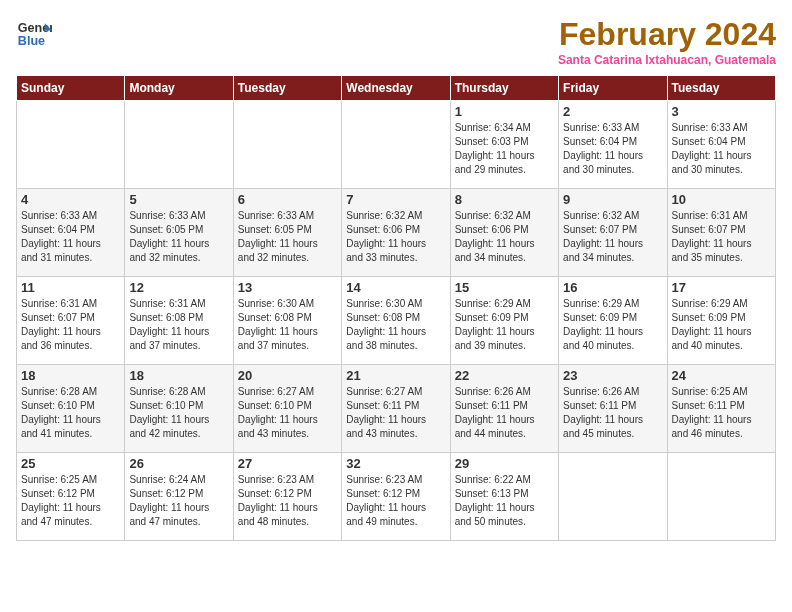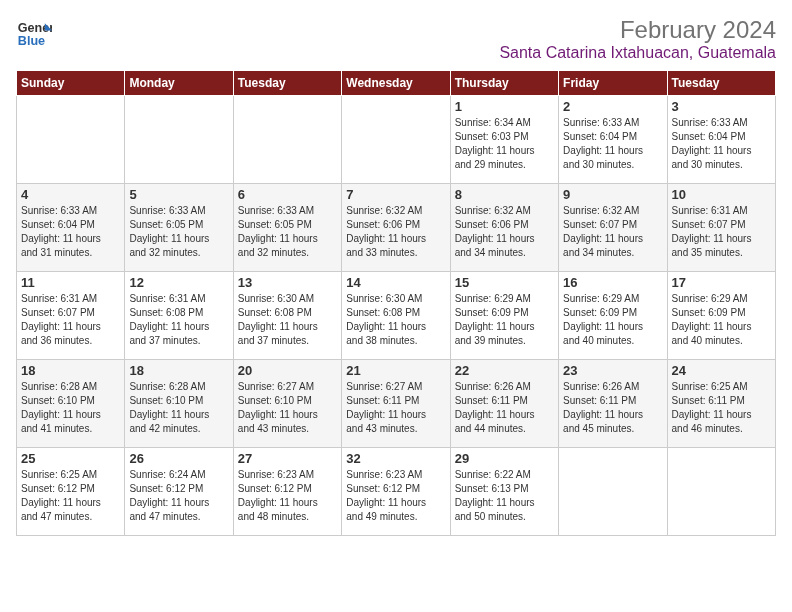--- a/index.html
+++ b/index.html
@@ -22,28 +22,28 @@
       gap: 4px;
     }
     .logo-icon {
       width: 36px;
       height: 36px;
     }
     .title-block {
       text-align: right;
     }
     .month-title {
-      font-size: 24px;
-      font-weight: normal;
-      color: #737373;
+      font-size: 32px;
+      font-weight: bold;
+      color: #a16207;
     }
     .subtitle {
-      font-size: 16px;
-      font-weight: normal;
-      color: #701a75;
+      font-size: 12px;
+      font-weight: bold;
+      color: #ec4899;
     }
     .calendar {
       width: 100%;
       border-collapse: collapse;
       table-layout: fixed;
     }
     .calendar th {
       background: #7f1d1d;
       color: #fff;
       font-size: 12px;

